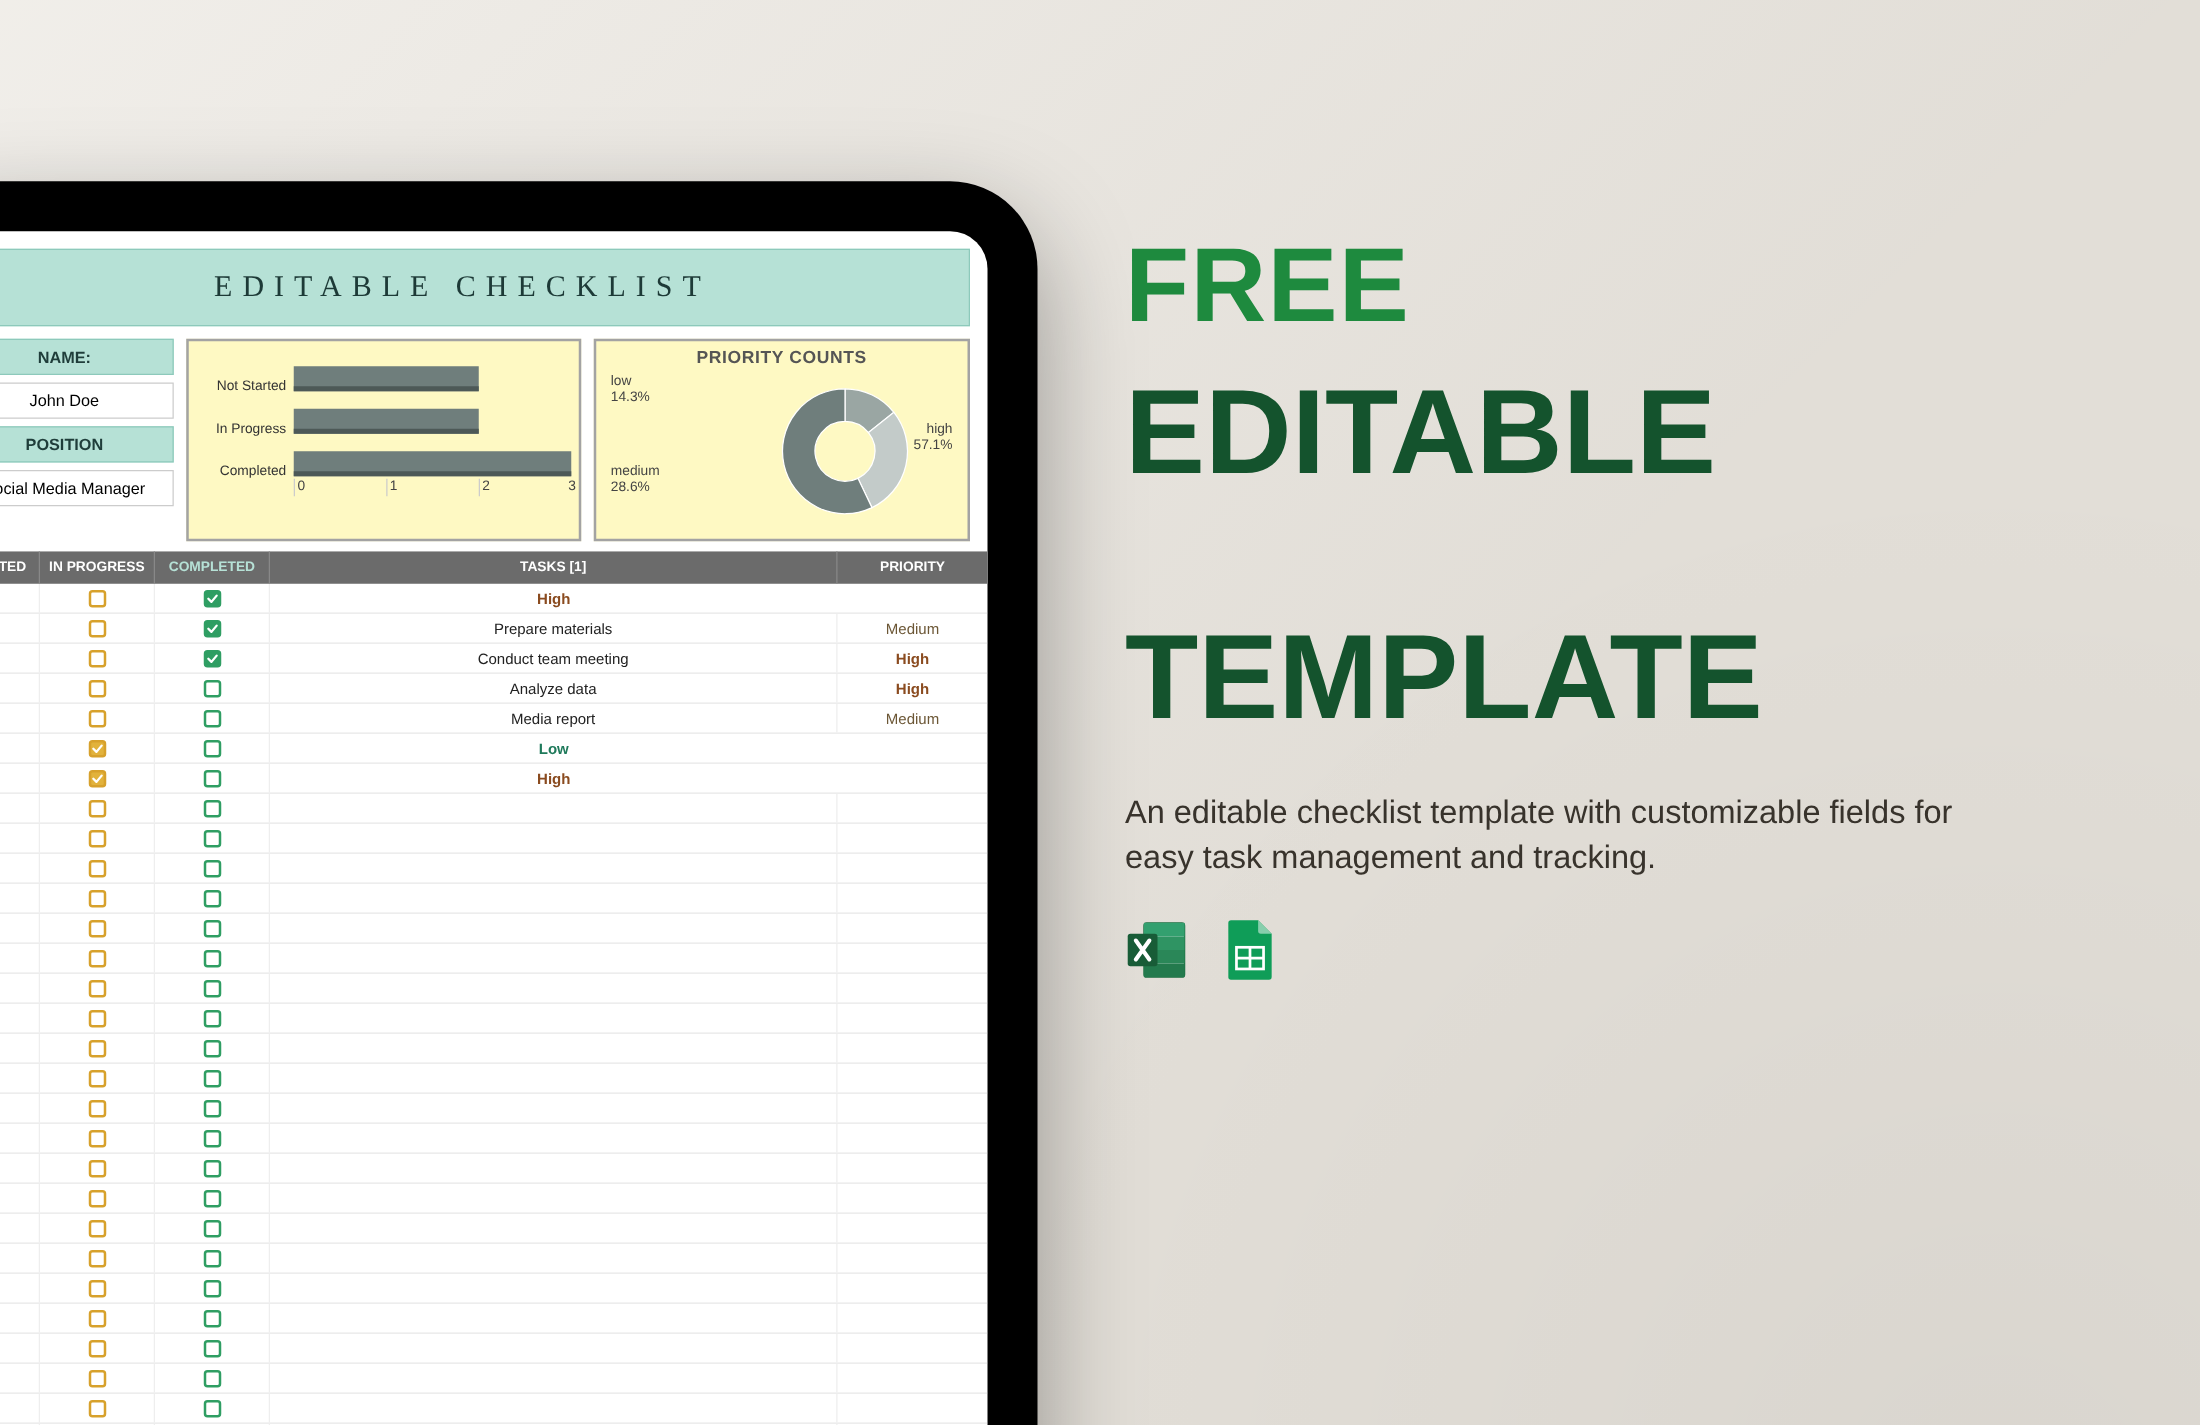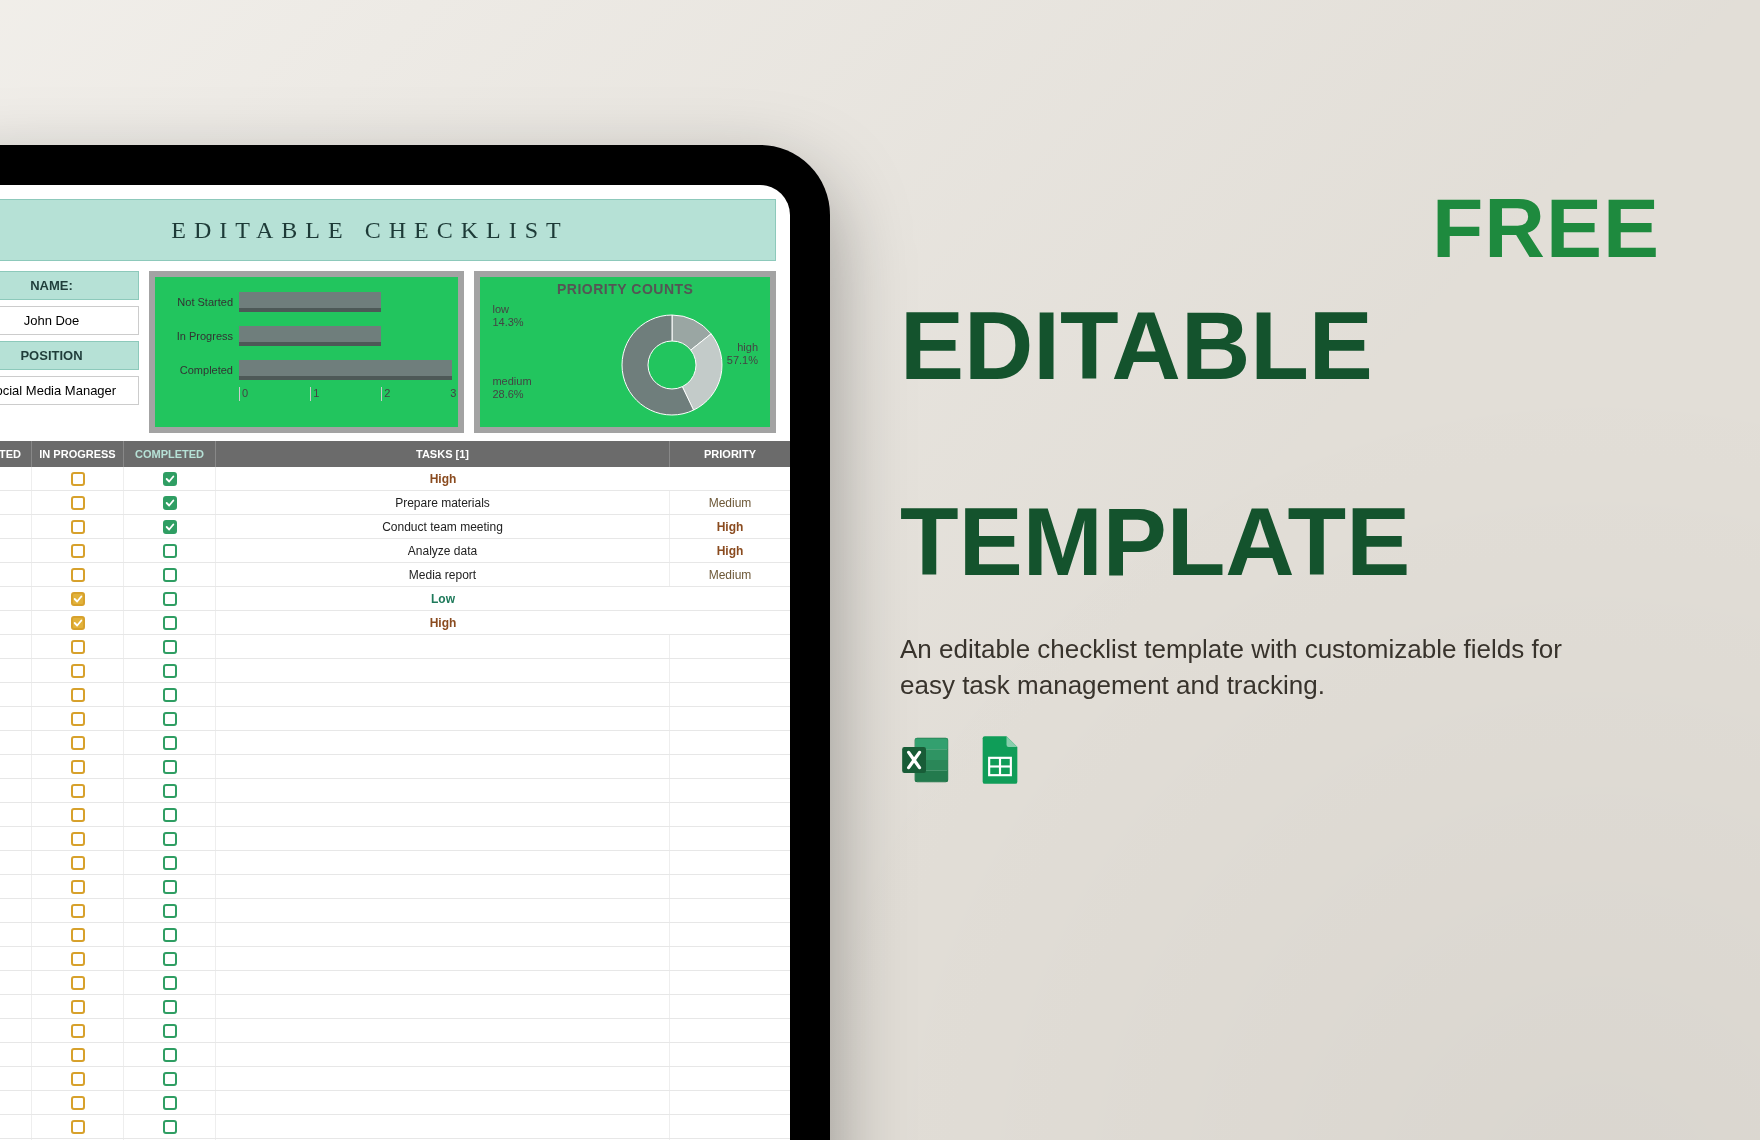--- a/index.html
+++ b/index.html
@@ -66,29 +66,29 @@
     padding: 6px 0;
   }
   .info-value {
     border: 1px solid #ccc;
     text-align: center;
     font-size: 13px;
     padding: 6px 0;
   }
 
   .barchart-card, .piechart-card {
-    border: 6px solid #a3a3a3;
-    background: #22c55e;
+    border: 2px solid #a3a3a3;
+    background: #fef9c3;
     position: relative;
     flex: 1 1 0;
   }
   .barchart-card { flex: 1.05 1 0; padding: 8px 6px 4px 6px; }
   .piechart-card { flex: 1 1 0; padding: 4px 6px; }
 
-  .bar-row { display: flex; align-items: center; height: 34px; }
+  .bar-row { display: flex; align-items: flex-end; height: 34px; }
   .bar-row-label { width: 78px; font-size: 11px; color: #333; text-align: right; padding-right: 6px; white-space: nowrap;}
   .bar-track { position: relative; flex: 1; height: 24px; }
   .bar-fill {
     position: absolute; left: 0; top: 2px; height: 20px;
     background: #6f7e7c;
     border-bottom: 4px solid #4d5957;
   }
   .bar-axis { display: flex; margin-left: 78px; font-size: 11px; color: #444; }
   .bar-tick { flex: 1; text-align: left; border-left: 1px solid #ccc; padding-left: 2px; height: 14px;}
   .bar-tick:last-child { border-right: 1px solid #ccc; }
@@ -145,21 +145,20 @@
     left: 900px;
     top: 180px;
     width: 760px;
   }
   .m-free {
     font-family: Arial, Helvetica, sans-serif;
     font-weight: 900;
     font-size: 84px;
     color: #1e8a3e;
     letter-spacing: 1px;
-    text-align: right;
   }
   .m-title {
     font-family: Arial, Helvetica, sans-serif;
     font-weight: 900;
     font-size: 96px;
     line-height: 1.02;
     color: #14532d;
     margin-top: 20px;
   }
   .m-desc {

